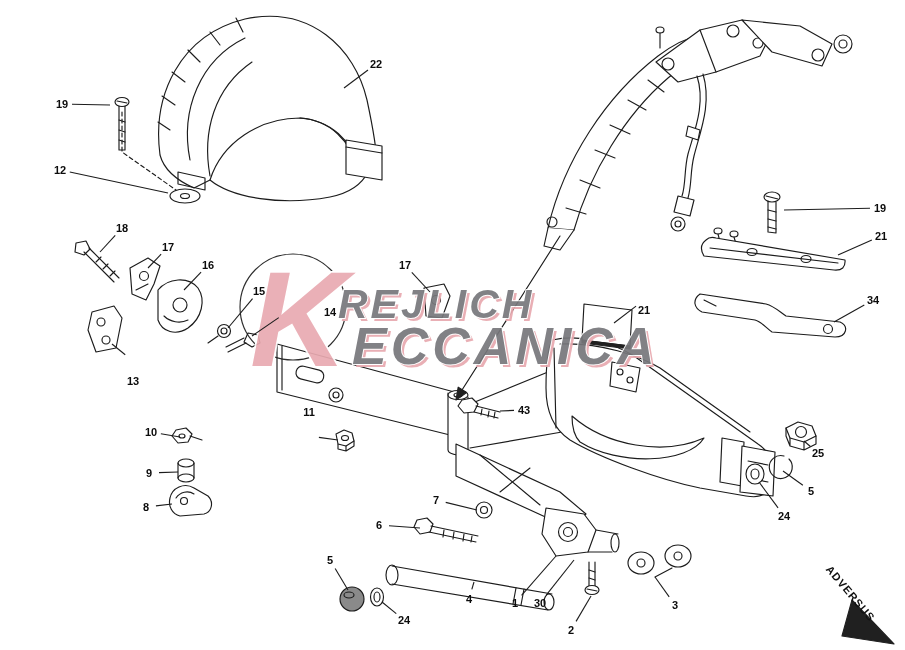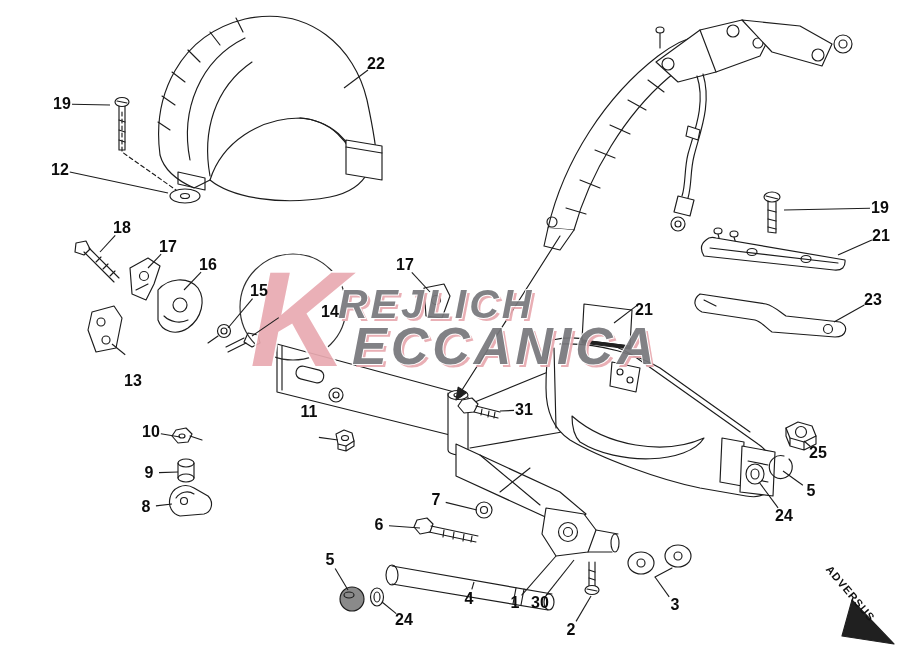--- a/index.html
+++ b/index.html
@@ -8,21 +8,21 @@
   #art,#leaders{position:absolute;left:0;top:0;width:905px;height:650px;}
   #leaders{pointer-events:none;}
   #leaders line{stroke:#1c1c1c;stroke-width:1.1;}
   #art path,#art line,#art polyline,#art polygon,#art rect,#art circle,#art ellipse{
       stroke:#1c1c1c;stroke-width:1.15;fill:none;stroke-linejoin:round;stroke-linecap:round;}
   #art .solid{fill:#ffffff;}
   #art .dark{fill:#202020;stroke:#202020;}
   #art .grey{fill:#8a8a8a;}
   #callout-layer{position:absolute;left:0;top:0;width:905px;height:650px;pointer-events:none;}
   .callout{position:absolute;transform:translate(-50%,-50%);font-weight:bold;
-           font-size:16px;color:#0c0c0c;}
+           font-size:11px;color:#0c0c0c;}
   .badge{position:absolute;left:833px;top:563px;transform-origin:0 0;transform:rotate(50deg);
          font-weight:bold;font-size:11px;letter-spacing:1px;color:#111;}
   .wm-text{font-family:"Liberation Sans",sans-serif;font-weight:bold;font-style:italic;}
 </style>
 </head>
 <body>
 
 <div class="stage">
 
   <svg id="art" viewBox="0 0 905 650">
@@ -330,26 +330,26 @@
       <div class="callout" style="left: 122px; top: 228px;">18</div>
       <div class="callout" style="left: 168px; top: 247px;">17</div>
       <div class="callout" style="left: 208px; top: 265px;">16</div>
       <div class="callout" style="left: 259px; top: 291px;">15</div>
       <div class="callout" style="left: 287px; top: 312px; margin-left: 43px;">14</div>
       <div class="callout" style="left: 133px; top: 381px;">13</div>
       <div class="callout" style="left: 151px; top: 432px;">10</div>
       <div class="callout" style="left: 149px; top: 473px;">9</div>
       <div class="callout" style="left: 146px; top: 507px;">8</div>
       <div class="callout" style="left: 309px; top: 412px;">11</div>
-      <div class="callout" style="left: 524px; top: 410px;">31</div>
+      <div class="callout" style="left: 524px; top: 410px;">43</div>
       <div class="callout" style="left: 405px; top: 265px;">17</div>
       <div class="callout" style="left: 644px; top: 310px;">21</div>
       <div class="callout" style="left: 880px; top: 208px;">19</div>
       <div class="callout" style="left: 881px; top: 236px;">21</div>
-      <div class="callout" style="left: 873px; top: 300px;">23</div>
+      <div class="callout" style="left: 873px; top: 300px;">34</div>
       <div class="callout" style="left: 818px; top: 453px;">25</div>
       <div class="callout" style="left: 811px; top: 491px;">5</div>
       <div class="callout" style="left: 784px; top: 516px;">24</div>
       <div class="callout" style="left: 436px; top: 500px;">7</div>
       <div class="callout" style="left: 379px; top: 525px;">6</div>
       <div class="callout" style="left: 330px; top: 560px;">5</div>
       <div class="callout" style="left: 404px; top: 620px;">24</div>
       <div class="callout" style="left: 469px; top: 599px;">4</div>
       <div class="callout" style="left: 515px; top: 603px;">1</div>
       <div class="callout" style="left: 540px; top: 603px;">30</div>

